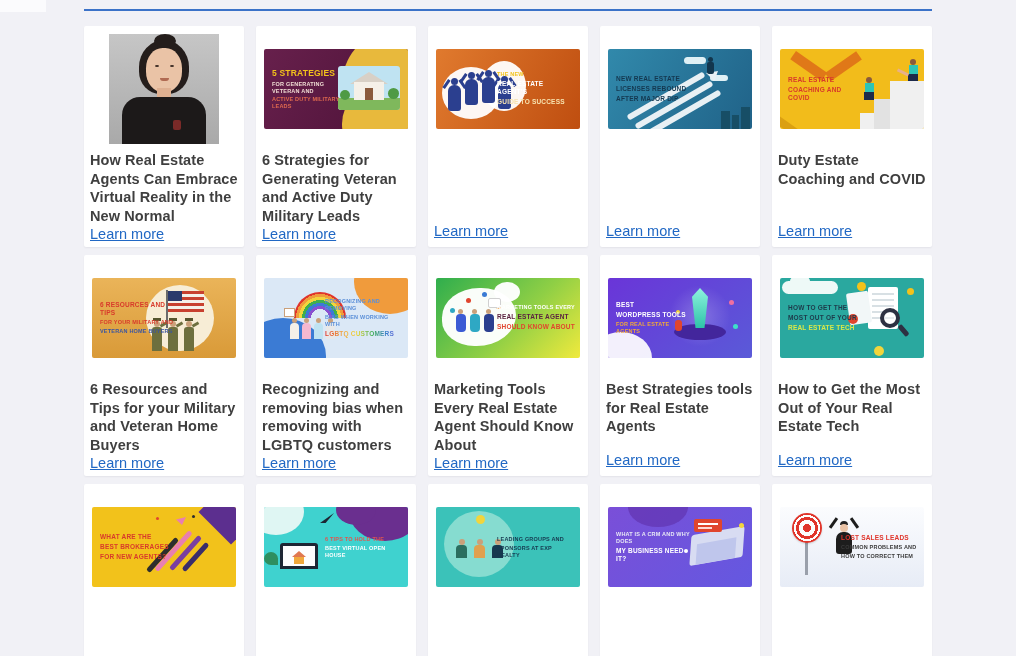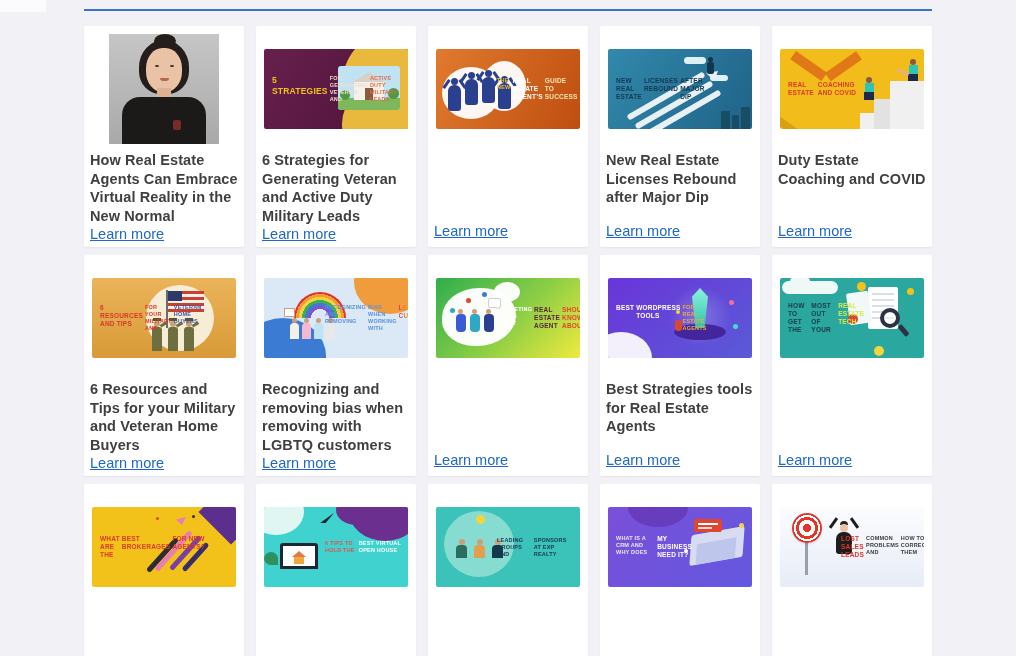--- a/index.html
+++ b/index.html
@@ -8,21 +8,21 @@
   .content{margin:0 84px;width:848px;}
   h1.page-title{font-size:28px;font-weight:400;color:#262626;margin:0;padding-top:66px;letter-spacing:.2px;}
   .divider{height:2px;background:#3b72c8;margin-top:9px;}
   .grid{margin-top:15px;display:grid;grid-template-columns:repeat(5,1fr);column-gap:12px;row-gap:8px;}
   .card{background:#fff;height:221px;padding:6px;box-sizing:border-box;display:flex;flex-direction:column;border-radius:2px;box-shadow:0 1px 2px rgba(20,20,40,.06);}
   .thumb-box{height:114px;flex:none;display:flex;align-items:center;justify-content:center;margin-bottom:5px;}
   .banner{position:relative;width:144px;height:80px;overflow:hidden;border-radius:2px;flex:none;}
   .portrait{position:relative;width:110px;height:110px;overflow:hidden;flex:none;}
   .card-title{font-size:14.5px;font-weight:700;color:#3f3f3f;line-height:18.5px;margin:0;letter-spacing:.1px;}
   .learn-more{margin-top:auto;font-size:14.5px;color:#2168c4;text-decoration:underline;line-height:19px;cursor:pointer;}
-  .banner-text{position:absolute;top:50%;transform:translateY(-50%);display:flex;flex-direction:row;gap:2px;z-index:3;}
+  .banner-text{position:absolute;top:50%;transform:translateY(-50%);display:flex;flex-direction:column;gap:2px;z-index:3;}
   .banner-text.left{left:8px;width:76px;}
   .banner-text.right{right:5px;width:78px;}
   .bline{font-weight:800;letter-spacing:.2px;line-height:1.25;text-transform:uppercase;}
   .rainbow-text{background:linear-gradient(90deg,#e0352b,#f09b3c,#f2d53c,#3faf4e,#3b7bd4,#8a4fd0);-webkit-background-clip:text;background-clip:text;color:transparent;}
 </style>
 </head>
 <body>
 
 <div class="edge-highlight"></div>
 <div class="content">
@@ -112,21 +112,20 @@
             <div style="position: absolute; left: 98px; top: 22px; width: 12px; height: 10px; background: rgb(232, 240, 244); clip-path: polygon(100% 0px, 0px 20%, 70% 100%);"></div>
             <div style="position: absolute; left: 100px; top: 8px; width: 5px; height: 5px; background: rgb(18, 54, 77); border-radius: 50%;"></div>
             <div style="position: absolute; left: 99px; top: 13px; width: 7px; height: 12px; background: rgb(18, 54, 77); border-radius: 2px;"></div>
             <div class="banner-text left">
               <div class="bline" style="font-size: 6.5px; color: rgb(20, 56, 80);">NEW REAL ESTATE</div>
               <div class="bline" style="font-size: 6.5px; color: rgb(20, 56, 80);">LICENSES REBOUND</div>
               <div class="bline" style="font-size: 6.5px; color: rgb(20, 56, 80);">AFTER MAJOR DIP</div>
             </div>
           </div>
         </div>
-        <h3 class="card-title">New Real Estate Licenses Rebound after Major Dip</h3>
         <a class="learn-more" href="#">Learn more</a>
       </div>
       <div class="card">
         <div class="thumb-box">
           <div class="banner" style="background: rgb(242, 188, 27);">
             <div style="position: absolute; left: 16px; top: 2px; width: 38px; height: 10px; background: rgb(224, 120, 24); transform: rotate(35deg); transform-origin: left top;"></div>
             <div style="position: absolute; left: 45px; top: 24px; width: 38px; height: 10px; background: rgb(224, 120, 24); transform: rotate(-35deg); transform-origin: left top;"></div>
             <div style="position: absolute; left: -8px; bottom: 0px; width: 26px; height: 8px; background: rgb(219, 160, 18); transform: rotate(35deg);"></div>
             <div style="position: absolute; right: 0px; bottom: 0px; width: 34px; height: 48px; background: rgb(240, 240, 240);"></div>
             <div style="position: absolute; right: 34px; bottom: 0px; width: 16px; height: 30px; background: rgb(226, 226, 226);"></div>
@@ -219,20 +218,21 @@
             <div style="position: absolute; left: 60px; top: 26px; width: 5px; height: 5px; background: rgb(240, 155, 60); border-radius: 50%;"></div>
             <div style="position: absolute; left: 14px; top: 30px; width: 5px; height: 5px; background: rgb(46, 168, 196); border-radius: 50%;"></div>
             <div style="position: absolute; left: 52px; top: 20px; width: 11px; height: 8px; background: rgb(255, 255, 255); border: 1px solid rgb(208, 208, 208); border-radius: 2px;"></div>
             <div class="banner-text right">
               <div class="bline" style="font-size: 5.5px; color: rgb(255, 255, 255);">MARKETING TOOLS EVERY</div>
               <div class="bline" style="font-size: 6.5px; color: rgb(92, 35, 64);">REAL ESTATE AGENT</div>
               <div class="bline" style="font-size: 6.5px; color: rgb(224, 69, 46);">SHOULD KNOW ABOUT</div>
             </div>
           </div>
         </div>
+        <h3 class="card-title">Marketing Tools Every Real Estate Agent Should Know About</h3>
         <a class="learn-more" href="#">Learn more</a>
       </div>
       <div class="card">
         <div class="thumb-box">
           <div class="banner" style="background: linear-gradient(140deg, rgb(106, 53, 216), rgb(90, 90, 216));">
             <div style="position: absolute; right: 20px; top: 8px; width: 64px; height: 60px; background: radial-gradient(circle, rgba(255, 255, 255, 0.22), rgba(255, 255, 255, 0) 70%);"></div>
             <div style="position: absolute; left: -18px; bottom: -26px; width: 62px; height: 52px; background: rgba(255, 255, 255, 0.92); border-radius: 50%;"></div>
             <div style="position: absolute; right: 26px; top: 46px; width: 52px; height: 16px; background: rgb(67, 38, 156); border-radius: 50%;"></div>
             <div style="position: absolute; right: 44px; top: 10px; width: 16px; height: 40px; background: linear-gradient(rgb(142, 242, 222), rgb(46, 196, 168)); clip-path: polygon(50% 0px, 100% 22%, 78% 100%, 22% 100%, 0px 22%);"></div>
             <div style="position: absolute; right: 18px; top: 22px; width: 5px; height: 5px; background: rgb(240, 111, 160); border-radius: 50%;"></div>
@@ -264,20 +264,21 @@
             <div style="position: absolute; right: 10px; top: 10px; width: 7px; height: 7px; background: rgb(242, 194, 27); border-radius: 50%;"></div>
             <div style="position: absolute; right: 66px; top: 36px; width: 10px; height: 10px; background: rgb(224, 69, 46); border-radius: 50%;"></div>
             <div style="position: absolute; right: 40px; bottom: 2px; width: 10px; height: 10px; background: rgb(242, 213, 60); border-radius: 50%;"></div>
             <div class="banner-text left">
               <div class="bline" style="font-size: 6.5px; color: rgb(29, 58, 74);">HOW TO GET THE</div>
               <div class="bline" style="font-size: 6.5px; color: rgb(29, 58, 74);">MOST OUT OF YOUR</div>
               <div class="bline" style="font-size: 6.5px; color: rgb(216, 232, 74);">REAL ESTATE TECH</div>
             </div>
           </div>
         </div>
+        <h3 class="card-title">How to Get the Most Out of Your Real Estate Tech</h3>
         <a class="learn-more" href="#">Learn more</a>
       </div>
       <div class="card">
         <div class="thumb-box">
           <div class="banner" style="background: rgb(242, 194, 27);">
             <div style="position: absolute; top: -18px; right: -18px; width: 46px; height: 46px; background: rgb(92, 47, 143); transform: rotate(45deg);"></div>
             <div style="position: absolute; left: 68px; top: 26px; width: 5px; height: 44px; background: rgb(45, 45, 45); border-radius: 3px; transform: rotate(42deg);"></div>
             <div style="position: absolute; left: 79px; top: 18px; width: 5px; height: 52px; background: rgb(232, 127, 176); border-radius: 3px; transform: rotate(42deg);"></div>
             <div style="position: absolute; left: 91px; top: 24px; width: 5px; height: 44px; background: rgb(122, 63, 160); border-radius: 3px; transform: rotate(42deg);"></div>
             <div style="position: absolute; left: 101px; top: 32px; width: 5px; height: 36px; background: rgb(58, 45, 107); border-radius: 3px; transform: rotate(42deg);"></div>

